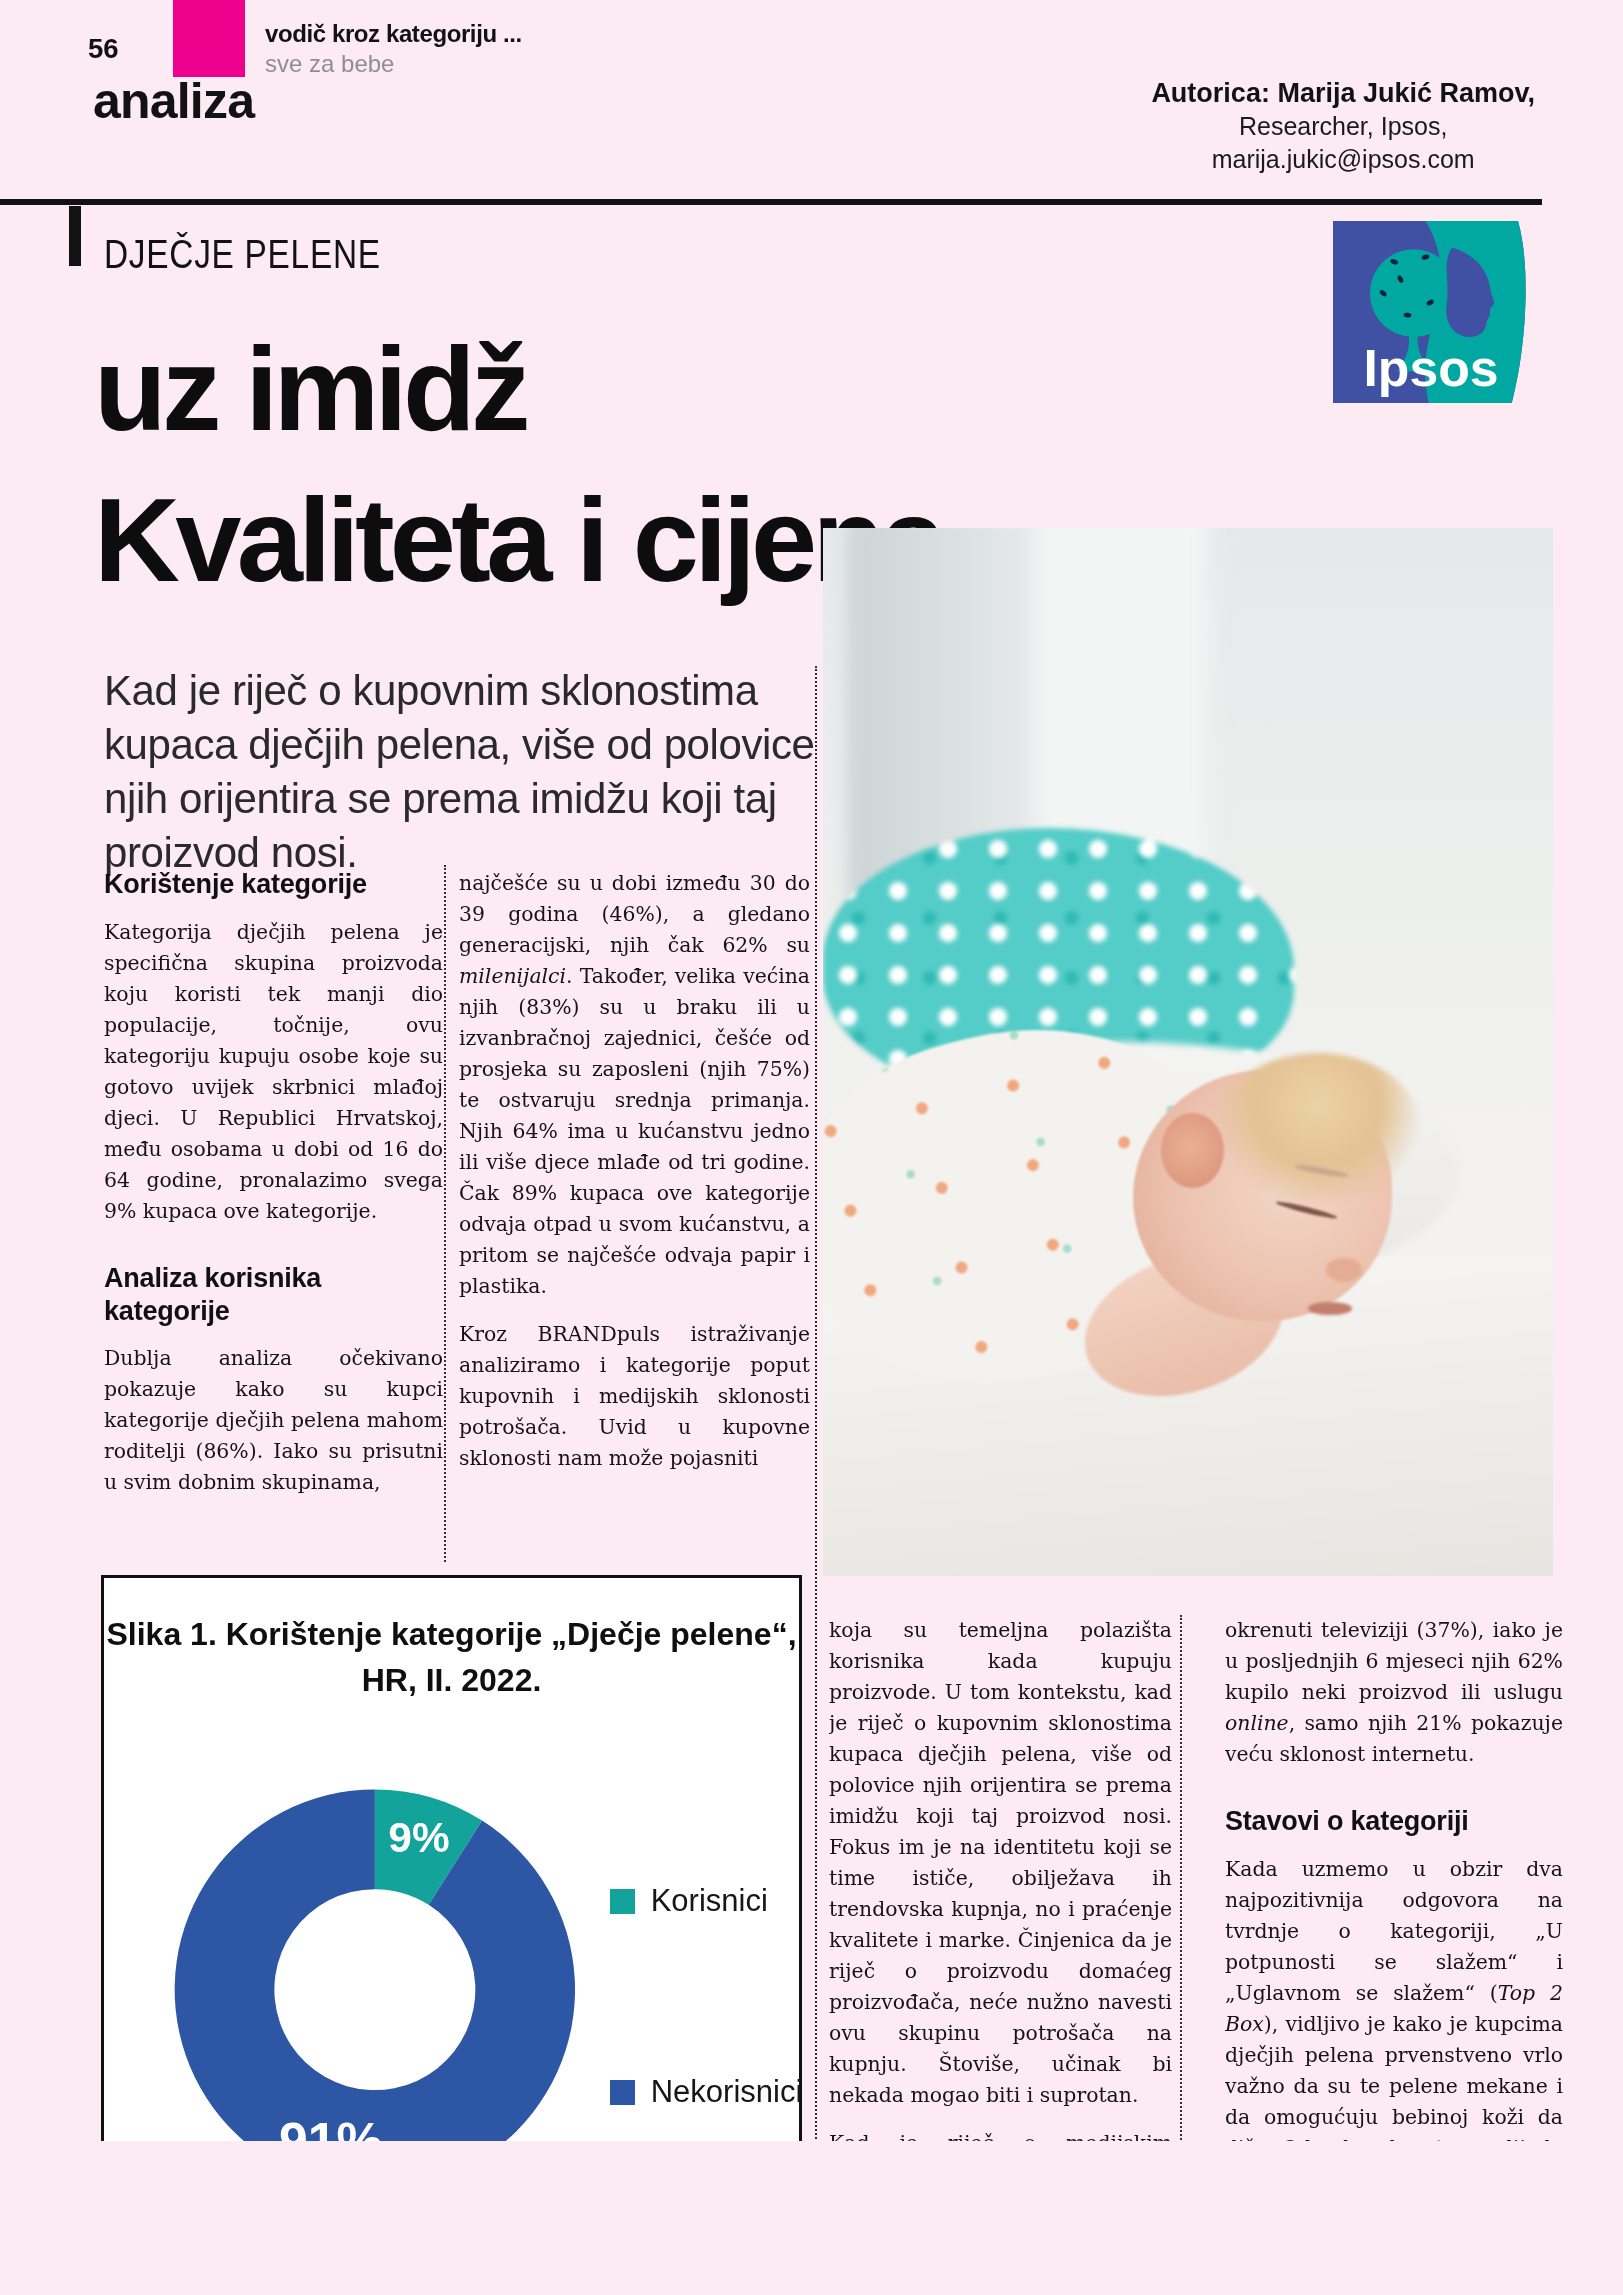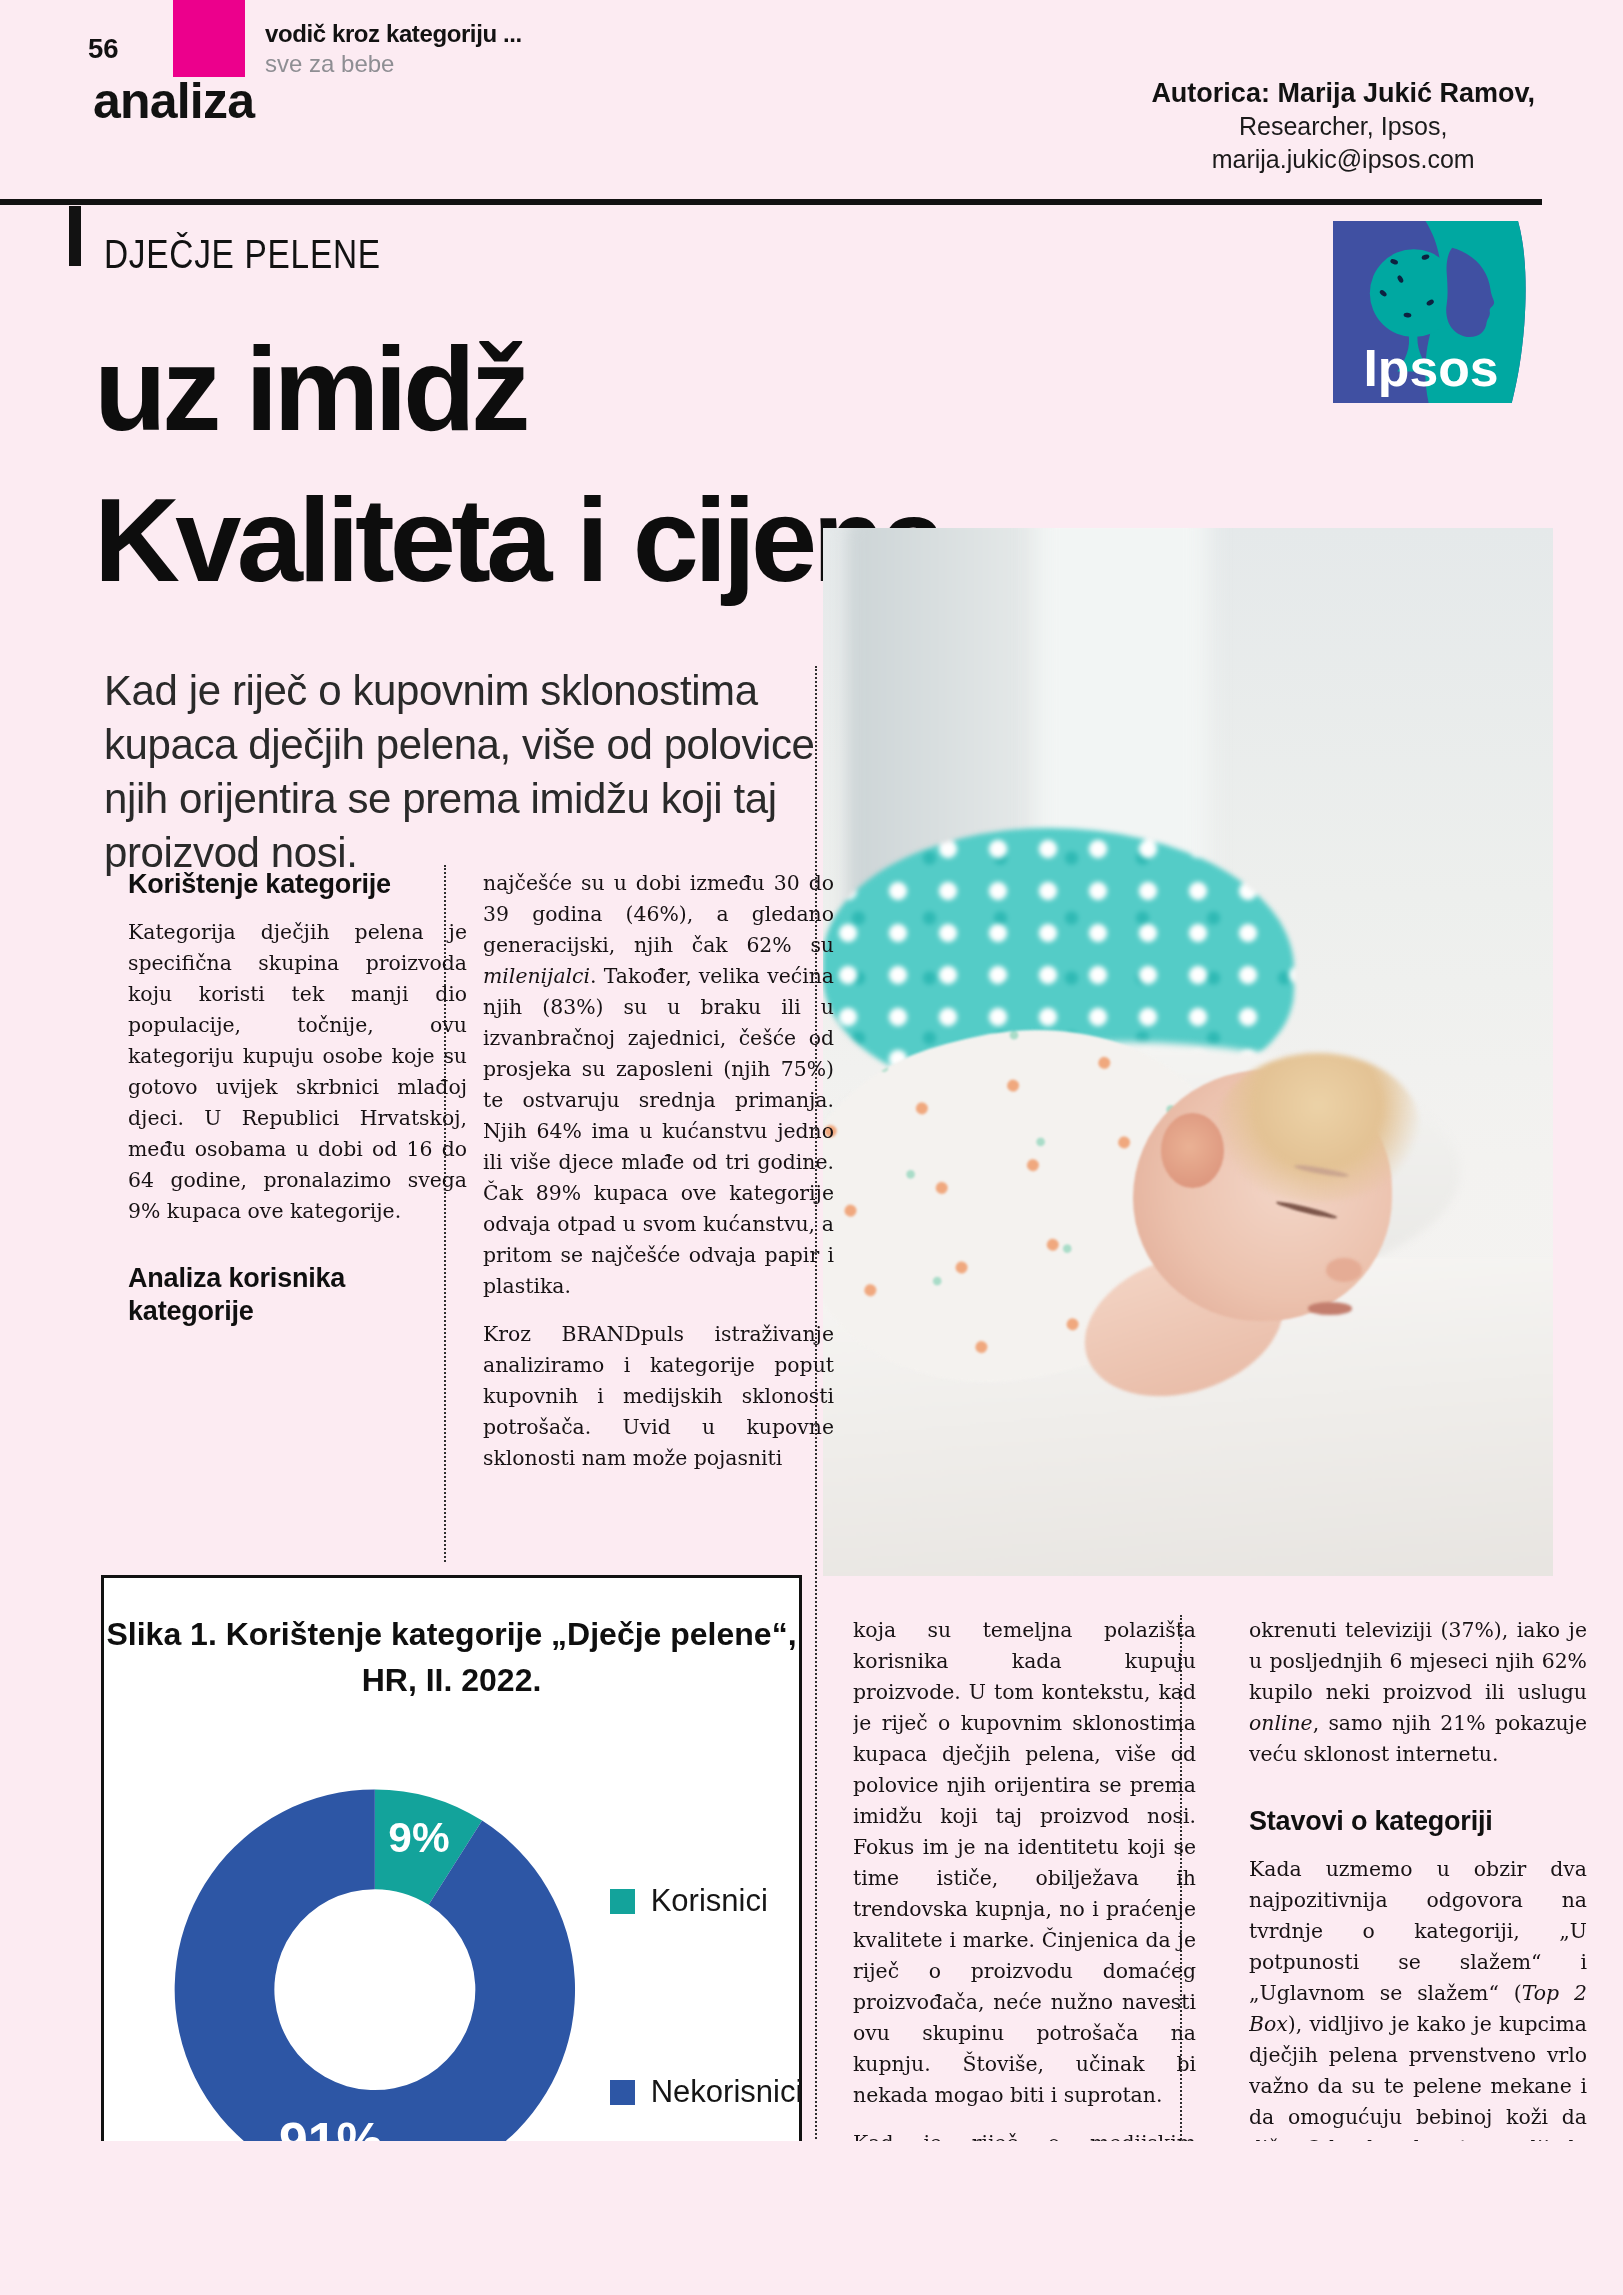--- a/index.html
+++ b/index.html
@@ -30,21 +30,21 @@
   
   .logo{position:absolute;left:1333px;top:221px;width:196px;height:182px;}
 
   
   .vdot{position:absolute;width:0;border-left:2.4px dotted #2e2e2e;}
   .vdot-a{left:815px;top:666px;height:1533px;}
   .vdot-b{left:444px;top:865px;height:697px;}
   .vdot-c{left:1180px;top:1615px;height:584px;}
 
   
-  .col{position:absolute;overflow:hidden;margin-left:24px;}
+  .col{position:absolute;overflow:hidden;}
   .col p{margin:0 0 17.3px;font-family:"DejaVu Serif","Liberation Serif",serif;
          font-size:20.4px;line-height:31px;text-align:justify;color:#171214;
          hyphens:auto;-webkit-hyphens:auto;}
   .col h3{margin:35px 0 15.7px;font-family:"Liberation Sans",sans-serif;font-size:27px;line-height:33px;
           font-weight:700;letter-spacing:-0.2px;color:#101010;}
   .col h3.first{margin-top:0;}
   .col em{font-style:italic;}
   .col-1{left:104px;top:868px;width:339px;height:707px;}
   .col-2{left:459px;top:868px;width:351px;height:707px;}
   .col-3{left:829px;top:1615px;width:343px;height:597px;}
@@ -158,20 +158,21 @@
     <div class="ph-baby-brow"></div>
     <div class="ph-baby-eye"></div>
     <div class="ph-baby-nose"></div>
     <div class="ph-baby-mouth"></div>
   </div>
 
   <div class="col col-1">
     <h3 class="first">Korištenje kategorije</h3>
     <p>Kategorija dječjih pelena je specifična skupina proizvoda koju koristi tek manji dio populacije, točnije, ovu kategoriju kupuju osobe koje su gotovo uvijek skrbnici mlađoj djeci. U Republici Hrvatskoj, među osobama u dobi od 16 do 64 godine, pronalazimo svega 9% kupaca ove kategorije.</p>
     <h3>Analiza korisnika kategorije</h3>
+    <p>Dublja analiza očekivano pokazuje kako su kupci kategorije dječjih pelena mahom roditelji (86%). Iako su prisutni u svim dobnim skupinama,</p>
   </div>
 
   <div class="col col-2">
     <p><span>najčešće su u dobi između 30 do 39 godina (46%), a gledano generacijski, njih čak 62% su </span><em>milenijalci</em><span>. Također, velika većina njih (83%) su u braku ili u izvanbračnoj zajednici, češće od prosjeka su zaposleni (njih 75%) te ostvaruju srednja primanja. Njih 64% ima u kućanstvu jedno ili više djece mlađe od tri godine. Čak 89% kupaca ove kategorije odvaja otpad u svom kućanstvu, a pritom se najčešće odvaja papir i plastika.</span></p>
     <p>Kroz BRANDpuls istraživanje analiziramo i kategorije poput kupovnih i medijskih sklonosti potrošača. Uvid u kupovne sklonosti nam može pojasniti</p>
   </div>
 
   <div class="chart-box">
     <div class="chart-title">
       <div>Slika 1. Korištenje kategorije „Dječje pelene“,</div>

